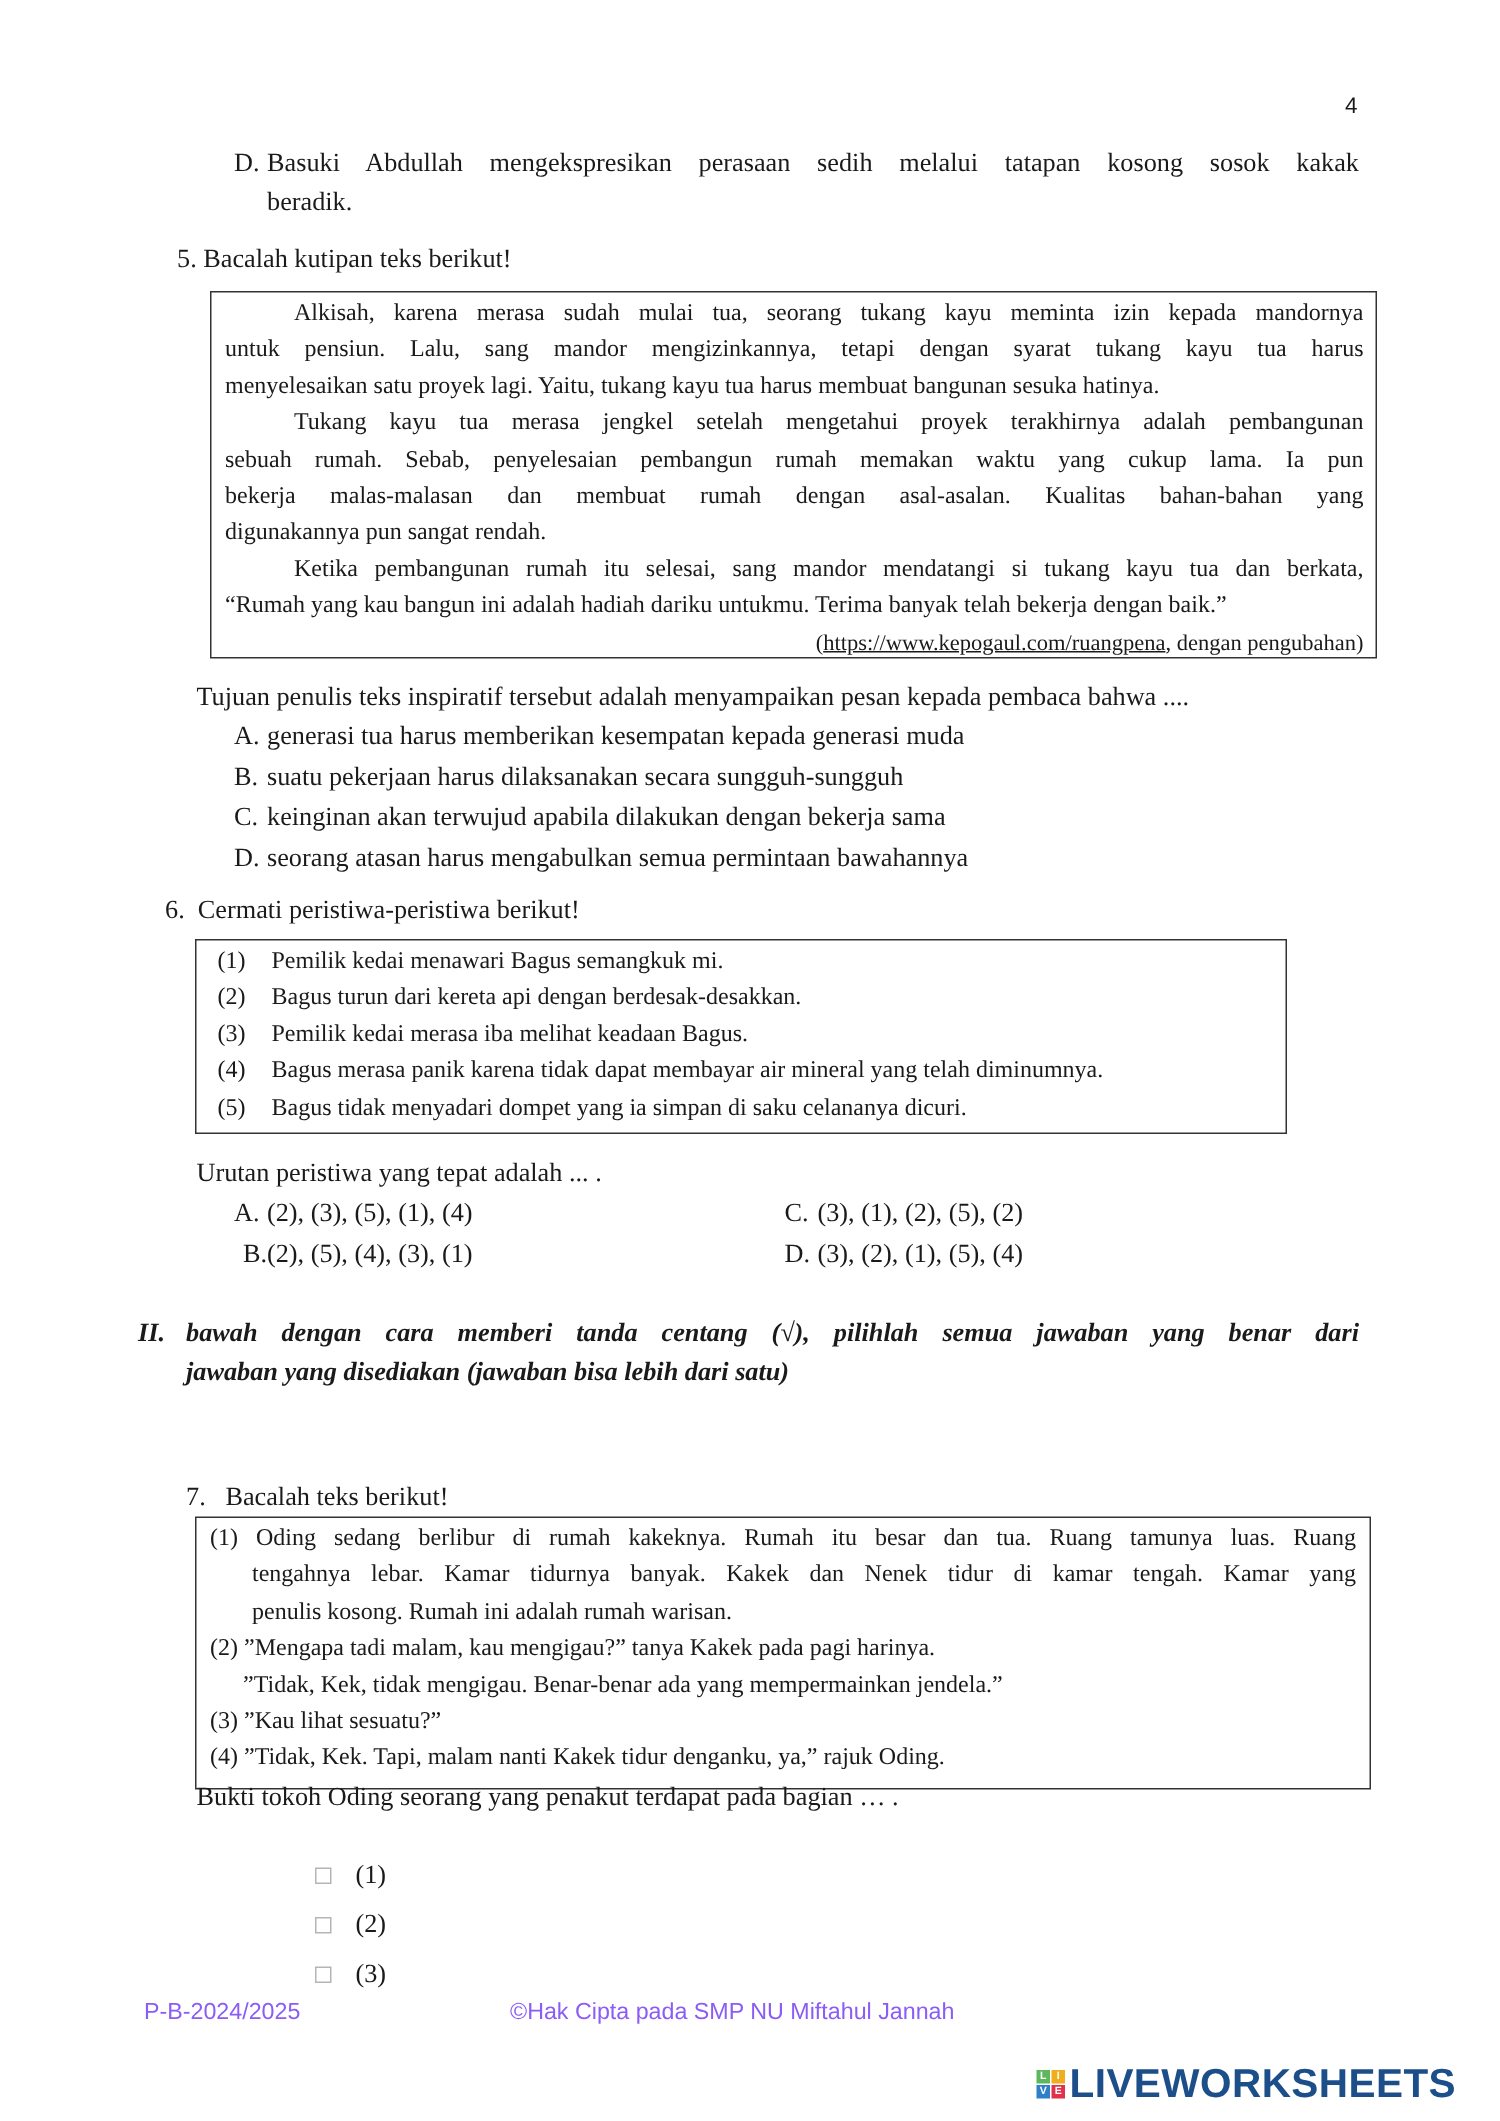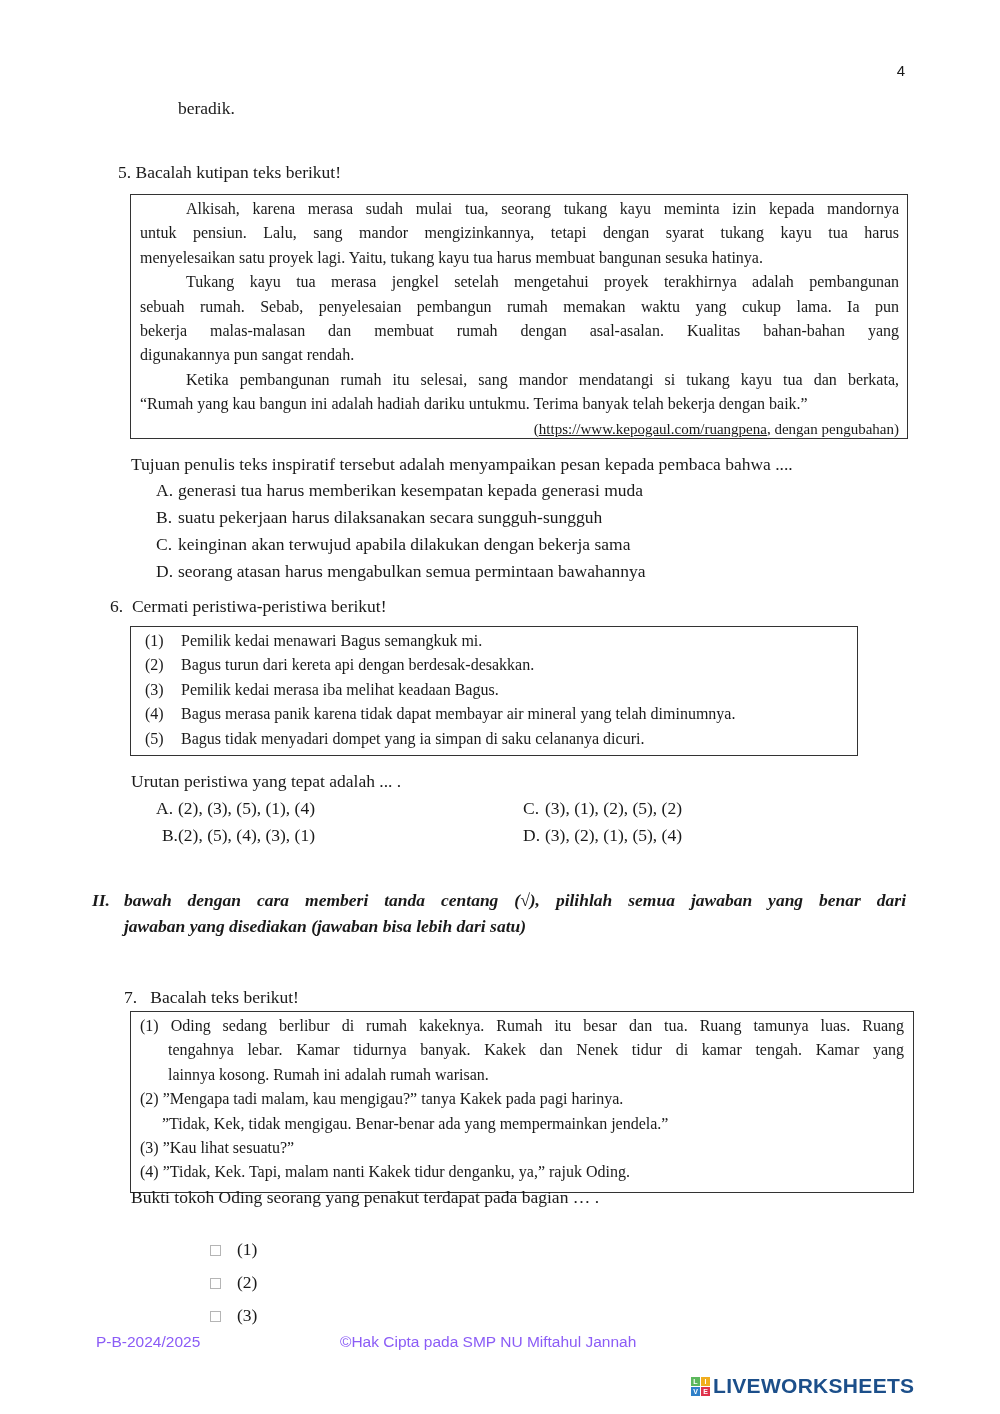--- a/index.html
+++ b/index.html
@@ -12,40 +12,43 @@
   .t16 { font-size: 16px; line-height: 24.4px; }
   .page-num { right: 95px; top: 62px; font-family: "Liberation Sans", sans-serif; font-size: 15px; }
   .justify { text-align: justify; text-align-last: justify; }
   .box { border: 1.4px solid #333; box-sizing: border-box; }
   .indent { text-indent: 46px; }
   .row { display: flex; }
   .lbl { display: inline-block; }
   .num6 { display: inline-block; width: 36px; }
   .src { text-align: right; font-size: 15px; }
   .src a { color: #1a1a1a; text-decoration: underline; }
-  .bold-italic { font-weight: bold; font-style: italic; margin-top: 12px; }
+  .bold-italic { font-weight: bold; font-style: italic; }
   .checkbox { display: inline-block; width: 11px; height: 11px; border: 1px solid #b5b5b5; box-sizing: border-box; vertical-align: middle; margin-right: 16px; background: #fff; }
   .footer { font-family: "Liberation Sans", sans-serif; font-size: 15.5px; color: #8b5cf6; }
   .logo { display: flex; align-items: center; }
   .tiles { display: grid; grid-template-columns: 9px 9px; grid-template-rows: 9px 9px; gap: 1px; margin-right: 3px; }
   .tile { font-family: "Liberation Sans", sans-serif; font-size: 7px; font-weight: bold; color: #fff; display: flex; align-items: center; justify-content: center; }
-  .logo-text { font-family: "Liberation Sans", sans-serif; font-weight: bold; font-size: 21px; color: #1c4f8a; letter-spacing: 0.3px; }
+  .logo-text { font-family: "Liberation Sans", sans-serif; font-weight: bold; font-size: 27px; color: #1c4f8a; letter-spacing: 0.3px; }
 </style>
 </head>
 <body>
 
 <div class="abs page-num">4</div>
 
 <div class="abs t17" style="left:156px; top:95px; width:750px;">
+  <div class="justify">
+    <span style="display:inline-block;width:22px;">D.</span><span>Basuki Abdullah mengekspresikan perasaan sedih melalui tatapan kosong sosok kakak</span>
+  </div>
   <div style="padding-left:22px;">beradik.</div>
 </div>
 
 <div class="abs t17" style="left:118px; top:159px;">5. Bacalah kutipan teks berikut!</div>
 
-<div class="abs box t16" style="left:130px; top:194px; width:778px; height:245px; padding:2px 8px 0 9px;">
+<div class="abs box t16" style="left:140px; top:194px; width:778px; height:245px; padding:2px 8px 0 9px;">
   <div class="justify indent">Alkisah, karena merasa sudah mulai tua, seorang tukang kayu meminta izin kepada mandornya</div>
   <div class="justify">untuk pensiun. Lalu, sang mandor mengizinkannya, tetapi dengan syarat tukang kayu tua harus</div>
   <div>menyelesaikan satu proyek lagi. Yaitu, tukang kayu tua harus membuat bangunan sesuka hatinya.</div>
   <div class="justify indent">Tukang kayu tua merasa jengkel setelah mengetahui proyek terakhirnya adalah pembangunan</div>
   <div class="justify">sebuah rumah. Sebab, penyelesaian pembangun rumah memakan waktu yang cukup lama. Ia pun</div>
   <div class="justify">bekerja malas-malasan dan membuat rumah dengan asal-asalan. Kualitas bahan-bahan yang</div>
   <div>digunakannya pun sangat rendah.</div>
   <div class="justify indent">Ketika pembangunan rumah itu selesai, sang mandor mendatangi si tukang kayu tua dan berkata,</div>
   <div>“Rumah yang kau bangun ini adalah hadiah dariku untukmu. Terima banyak telah bekerja dengan baik.”</div>
   <div class="src">
@@ -83,21 +86,21 @@
       <div class="justify">bawah dengan cara memberi tanda centang (√), pilihlah semua jawaban yang benar dari</div>
       <div>jawaban yang disediakan (jawaban bisa lebih dari satu)</div>
     </div>
   </div>
 </div>
 
 <div class="abs t17" style="left:124px; top:984px; white-space:pre;">7.   Bacalah teks berikut!</div>
 <div class="abs box t16" style="left:130px; top:1011px; width:784px; height:182px; padding:2px 9px 0 9px;">
   <div class="justify">(1) Oding sedang berlibur di rumah kakeknya. Rumah itu besar dan tua. Ruang tamunya luas. Ruang</div>
   <div class="justify" style="padding-left:28px;">tengahnya lebar. Kamar tidurnya banyak. Kakek dan Nenek tidur di kamar tengah. Kamar yang</div>
-  <div style="padding-left:28px;">lainnya kosong. Rumah ini adalah rumah warisan.</div>
+  <div style="padding-left:28px;">penulis kosong. Rumah ini adalah rumah warisan.</div>
   <div>(2) ”Mengapa tadi malam, kau mengigau?” tanya Kakek pada pagi harinya.</div>
   <div style="padding-left:22px;">”Tidak, Kek, tidak mengigau. Benar-benar ada yang mempermainkan jendela.”</div>
   <div>(3) ”Kau lihat sesuatu?”</div>
   <div>(4) ”Tidak, Kek. Tapi, malam nanti Kakek tidur denganku, ya,” rajuk Oding.</div>
 </div>
 
 <div class="abs t17" style="left:131px; top:1184px;">Bukti tokoh Oding seorang yang penakut terdapat pada bagian … .</div>
 <div class="abs t17" style="left:210px; top:1236px;"><span class="checkbox"></span><span>(1)</span></div>
 <div class="abs t17" style="left:210px; top:1269px;"><span class="checkbox"></span><span>(2)</span></div>
 <div class="abs t17" style="left:210px; top:1302px;"><span class="checkbox"></span><span>(3)</span></div>

